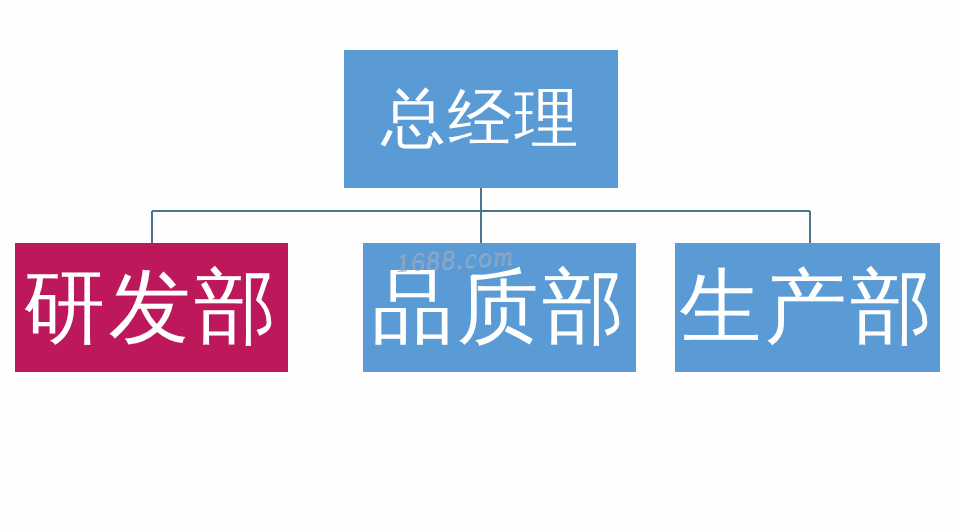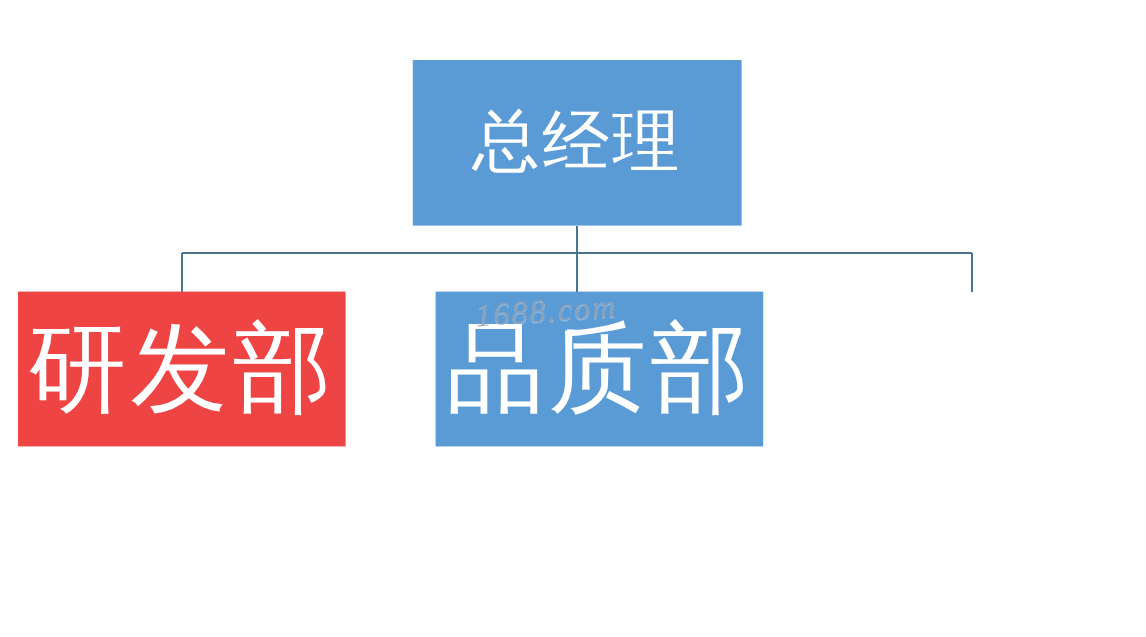--- a/index.html
+++ b/index.html
@@ -52,21 +52,21 @@
   }
 
   
   #node-root {
     left: 344px;
     top: 50px;
     width: 274px;
     height: 138px;
   }
   #node-root .org-box-label {
-    font-size: 56px;
+    font-size: 64px;
   }
 
   
   #node-rd {
     left: 15px;
     top: 243px;
     width: 273px;
     height: 129px;
   }
   #node-quality {
@@ -120,24 +120,27 @@
       <line x1="152" y1="211" x2="152" y2="243" stroke="#4A7490"></line>
 
       <line x1="810" y1="211" x2="810" y2="243" stroke="#4A7490"></line>
     </g>
   </svg>
 
   <div class="org-box" id="node-root" style="left: 344px; top: 50px; width: 274px; height: 138px; background: rgb(91, 155, 213);">
     <span class="org-box-label" style="color: rgb(255, 255, 255);">总经理</span>
   </div>
 
-  <div class="org-box" id="node-rd" style="left: 15px; top: 243px; width: 273px; height: 129px; background: #ef4444;">
+  <div class="org-box" id="node-rd" style="left: 15px; top: 243px; width: 273px; height: 129px; background: #be185d;">
     <span class="org-box-label" style="color: rgb(255, 255, 255);">研发部</span>
   </div>
 
   <div class="org-box" id="node-quality" style="left: 363px; top: 243px; width: 273px; height: 129px; background: rgb(91, 155, 213);">
     <span class="org-box-label" style="color: rgb(255, 255, 255);">品质部</span>
   </div>
 
+  <div class="org-box" id="node-production" style="left: 675px; top: 243px; width: 265px; height: 129px; background: rgb(91, 155, 213);">
+    <span class="org-box-label" style="color: rgb(255, 255, 255);">生产部</span>
+  </div>
 
   <div id="watermark">1688.com</div>
 
 </div>
 
 </body></html>

